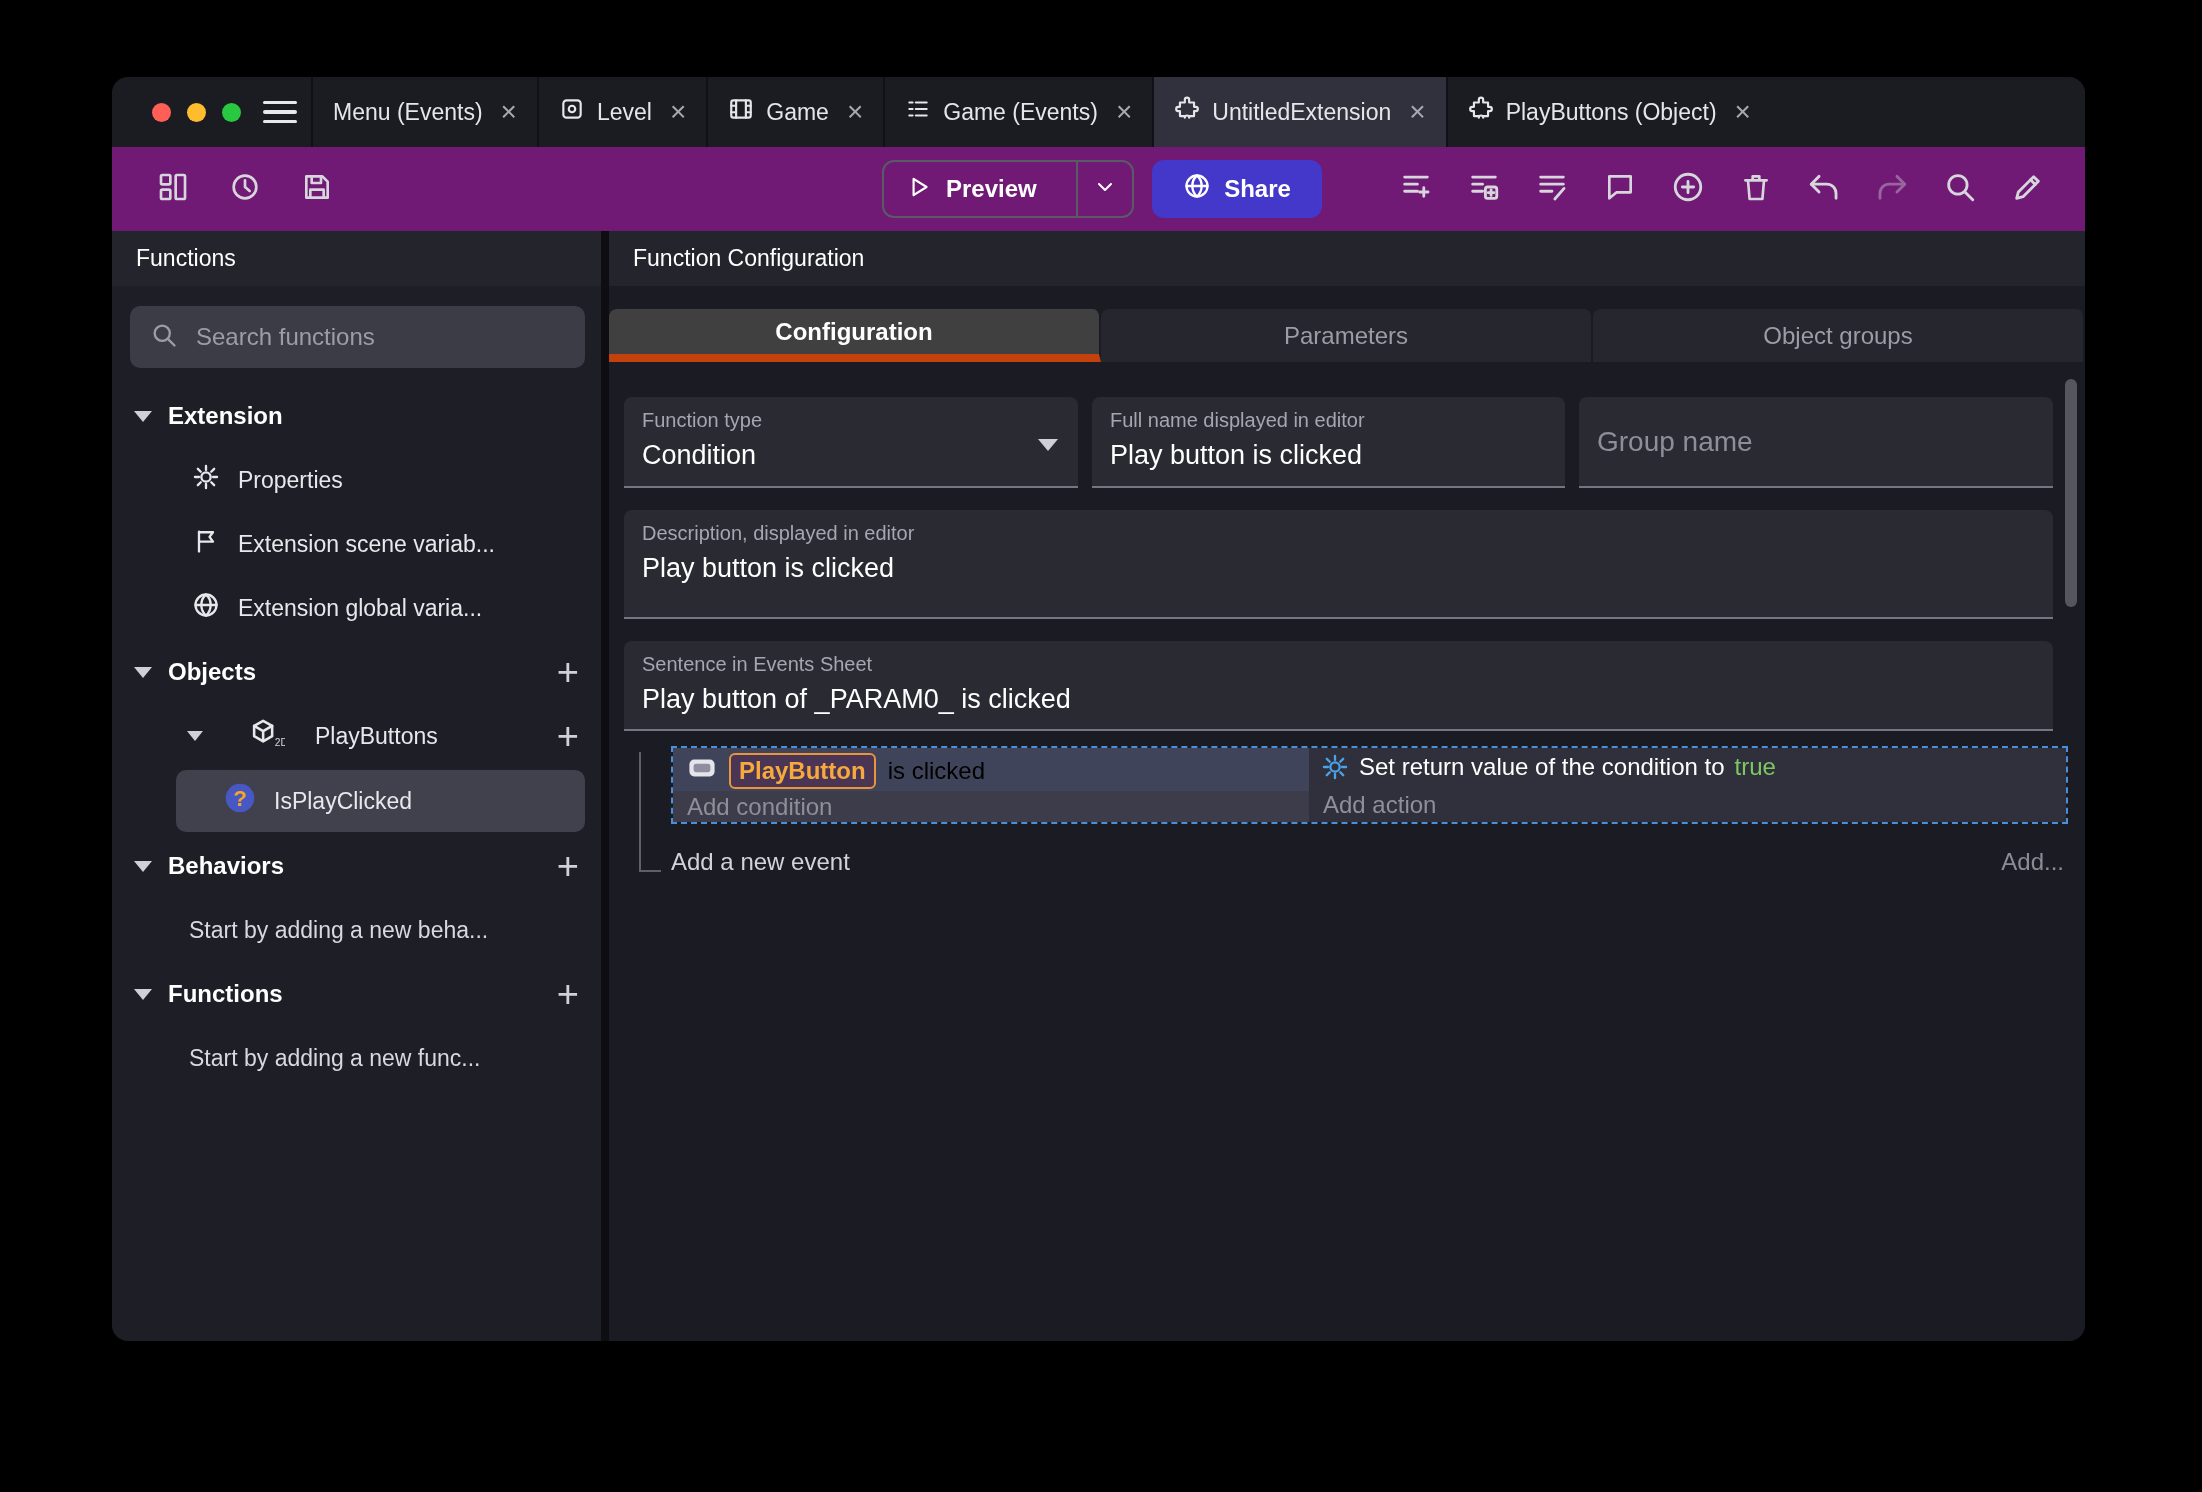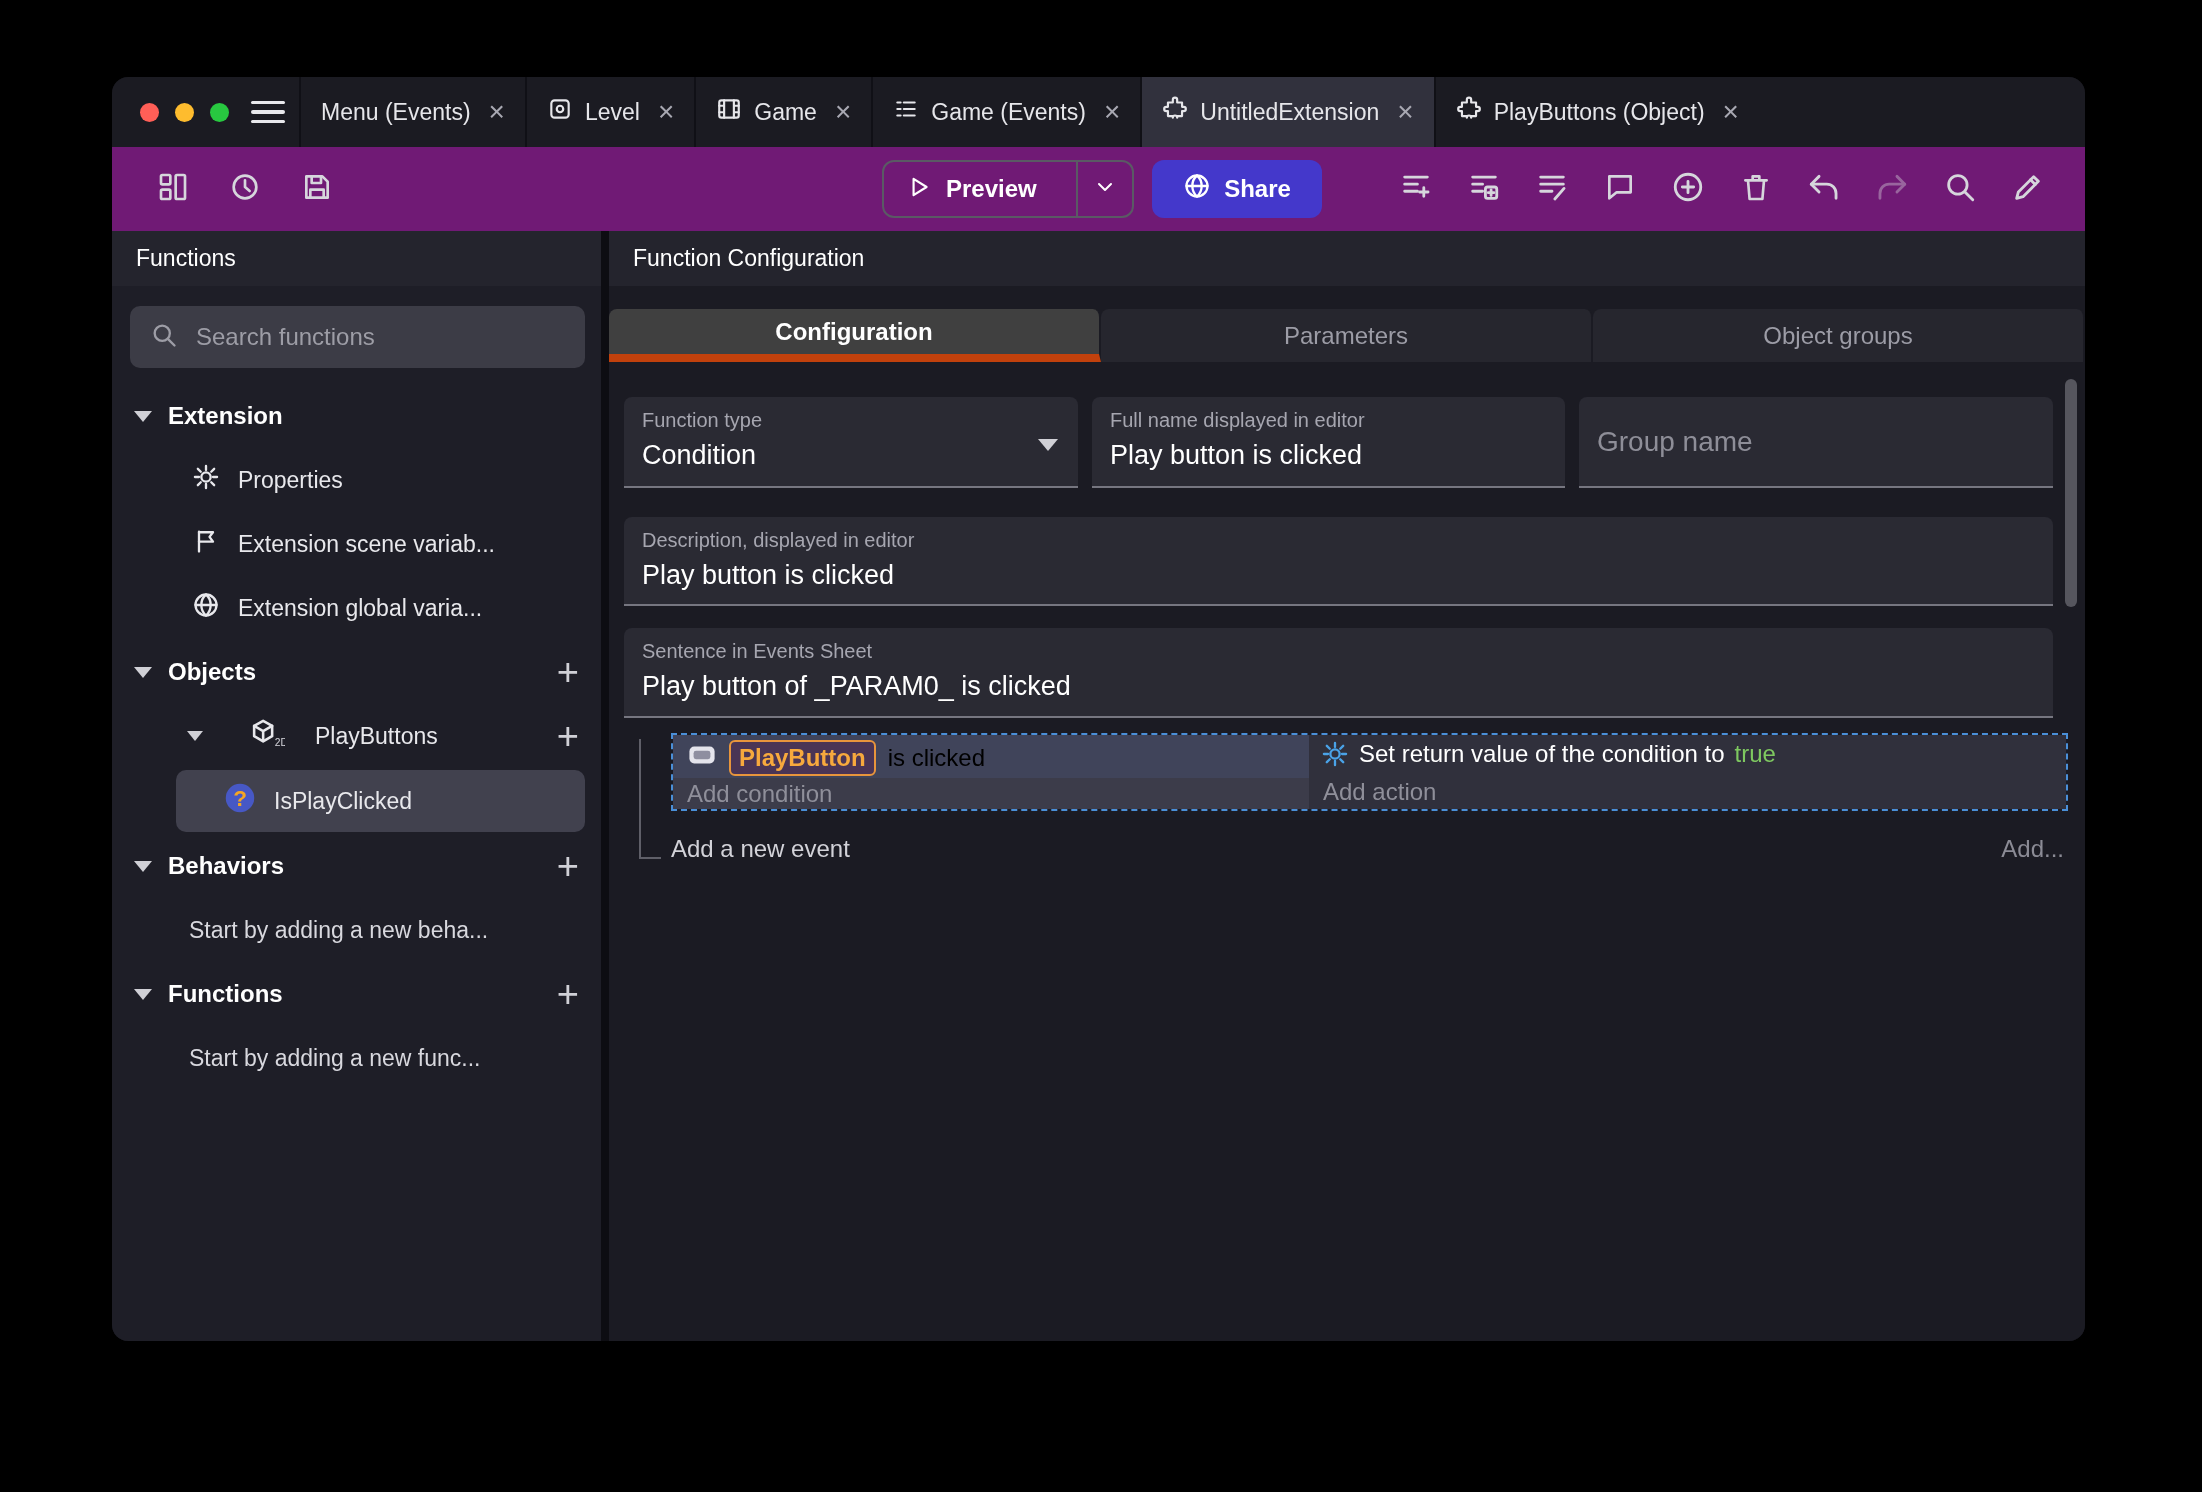--- a/index.html
+++ b/index.html
@@ -1,21 +1,21 @@
 <!DOCTYPE html>
 <html><head>
 <meta charset="utf-8">
 <style>
   html,body{margin:0;padding:0;background:#000;width:2202px;height:1492px;
     font-family:"Liberation Sans",sans-serif;-webkit-font-smoothing:antialiased;}
   .window{position:absolute;left:112px;top:77px;width:1973px;height:1264px;
     background:#0d0d12;border-radius:16px;overflow:hidden;}
 
   
-  .titlebar{height:70px;background:#1b1b22;display:flex;align-items:stretch;}
+  .titlebar{height:70px;background:#1b1b22;display:flex;align-items:stretch;padding-left:12px;}
   .traffic{display:flex;align-items:center;gap:16px;padding:0 22px 0 28px;}
   .dot{width:19px;height:19px;border-radius:50%;}
   .dot.red{background:#ff5f57}.dot.yellow{background:#febc2e}.dot.green{background:#28c840}
   .hamburger{display:flex;flex-direction:column;justify-content:center;gap:6px;width:34px;margin-right:14px;cursor:pointer;}
   .hamburger span{display:block;height:3.5px;background:#e8e8ec;border-radius:2px;}
   .tabs{display:flex;align-items:stretch;}
   .tab{display:flex;align-items:center;gap:12px;padding:0 20px;color:#e6e6ea;font-size:23px;border-left:2px solid #101016;cursor:pointer;white-space:nowrap;}
   .tab.active{background:#31313d;}
   .tab .close{color:#a8a8b2;font-size:28px;margin-left:6px;line-height:1;}
   .tab svg{flex:0 0 auto;}
@@ -445,21 +445,21 @@
           </div>
           <div class="field" style="width:473px;">
             <div class="flabel">Full name displayed in editor</div>
             <input value="Play button is clicked" style="">
           </div>
           <div class="field placeholder-only" style="width:474px;">
             <input placeholder="Group name" style="">
           </div>
         </div>
 
-        <div class="field wide" style="margin-top:29px;height:89px;">
+        <div class="field wide" style="margin-top:22px;height:109px;">
           <div class="flabel">Description, displayed in editor</div>
           <input value="Play button is clicked" style="">
         </div>
 
         <div class="field wide" style="margin-top:22px;height:90px;">
           <div class="flabel">Sentence in Events Sheet</div>
           <input value="Play button of _PARAM0_ is clicked" style="">
         </div>
       </div>
 

